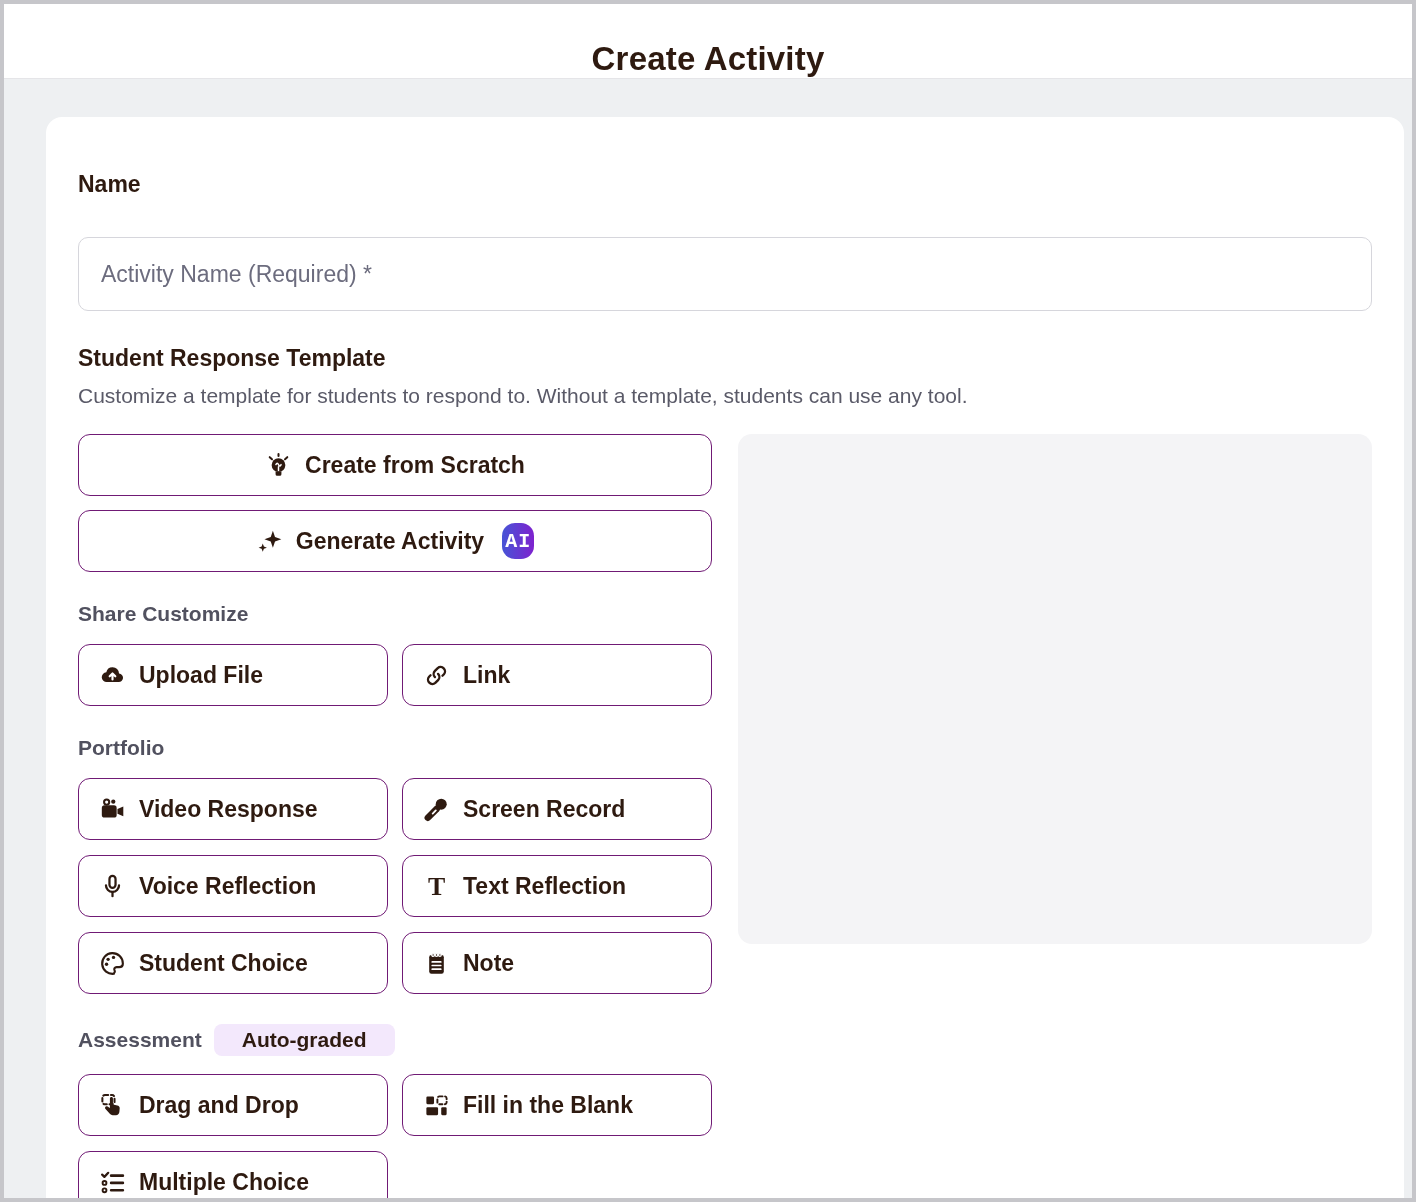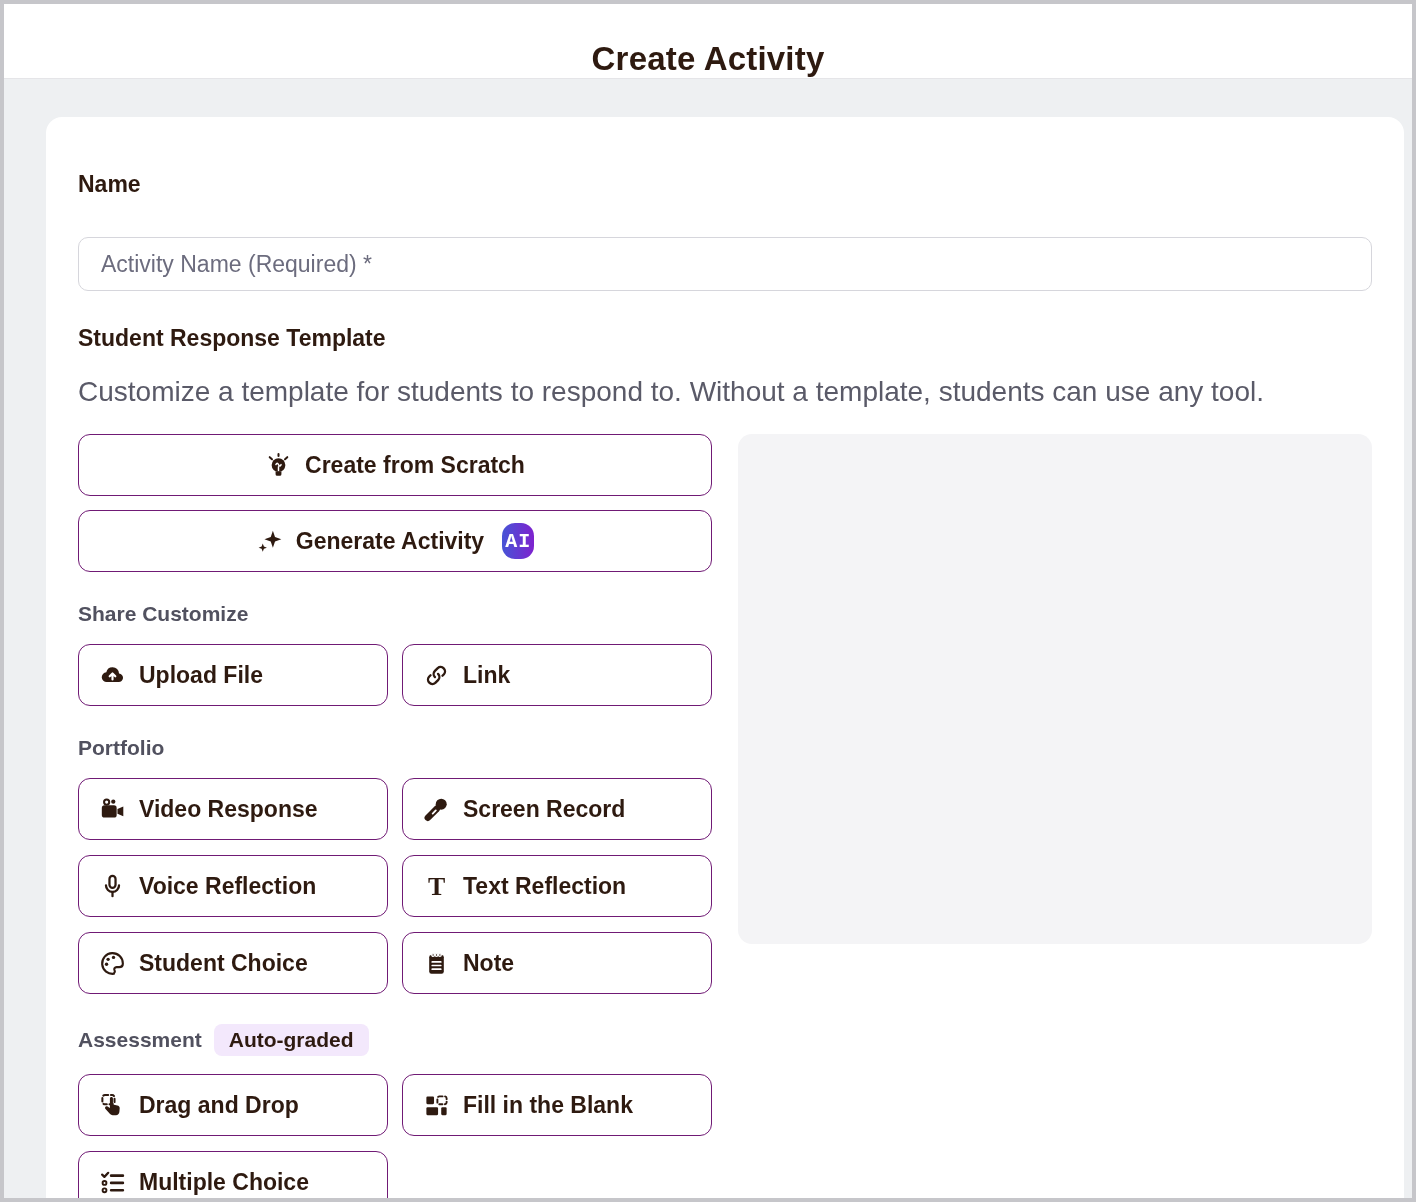--- a/index.html
+++ b/index.html
@@ -23,32 +23,32 @@
     background: #ffffff;
     border-radius: 16px;
     margin: 38px 8px 0 42px;
     padding: 54px 32px 60px 32px;
     min-height: 1200px;
   }
   .field-label {
     font-size: 23px; font-weight: 700; color: #2e1a10; margin-bottom: 39px;
   }
   .name-input {
-    width: 100%; height: 54px;
+    width: 100%; height: 74px;
     border: 1px solid #d6d6dc; border-radius: 10px;
     padding: 0 22px; font-size: 23px; color: #2e1a10;
     font-family: "Liberation Sans", sans-serif;
     outline: none; background: #fff;
   }
   .name-input::placeholder { color: #6c6c7e; opacity: 1; }
   .tpl-heading {
     margin-top: 34px; font-size: 23px; font-weight: 700; color: #2e1a10;
   }
   .tpl-desc {
-    margin-top: 24px; font-size: 28px; color: #5a5a68; margin-bottom: 26px;
+    margin-top: 12px; font-size: 21px; color: #5a5a68; margin-bottom: 26px;
   }
   .main-row { display: flex; gap: 26px; align-items: flex-start; }
   .left-col { width: 634px; flex: none; }
   .preview-panel {
     flex: 1; height: 510px; background: #f4f4f6; border-radius: 14px;
   }
   button {
     font-family: "Liberation Sans", sans-serif;
     background: #fff; border: 1px solid #701a75; border-radius: 12px;
     cursor: pointer; color: #2e1a10;
@@ -59,21 +59,21 @@
     font-size: 23px; font-weight: 700;
   }
   .section-label {
     margin-top: 30px; margin-bottom: 18px;
     font-size: 21px; font-weight: 700; color: #51515f;
   }
   .section-head { display: flex; align-items: center; gap: 12px; margin-top: 30px; margin-bottom: 18px; }
   .section-head .section-label { margin: 0; }
   .auto-badge {
     background: #f3e8fc; color: #2e1a10; font-size: 21px; font-weight: 700;
-    padding: 4px 15px; border-radius: 8px;
+    padding: 4px 28px; border-radius: 8px;
   }
   .btn-grid {
     display: grid; grid-template-columns: 1fr 1fr; column-gap: 14px; row-gap: 15px;
   }
   .tool-btn {
     height: 62px; display: flex; align-items: center; gap: 13px;
     padding: 0 10px 0 20px; font-size: 23px; font-weight: 700; text-align: center;
   }
   .icon { display: inline-flex; width: 27px; height: 27px; flex: none; align-items: center; justify-content: center; }
   .icon svg { width: 100%; height: 100%; }

